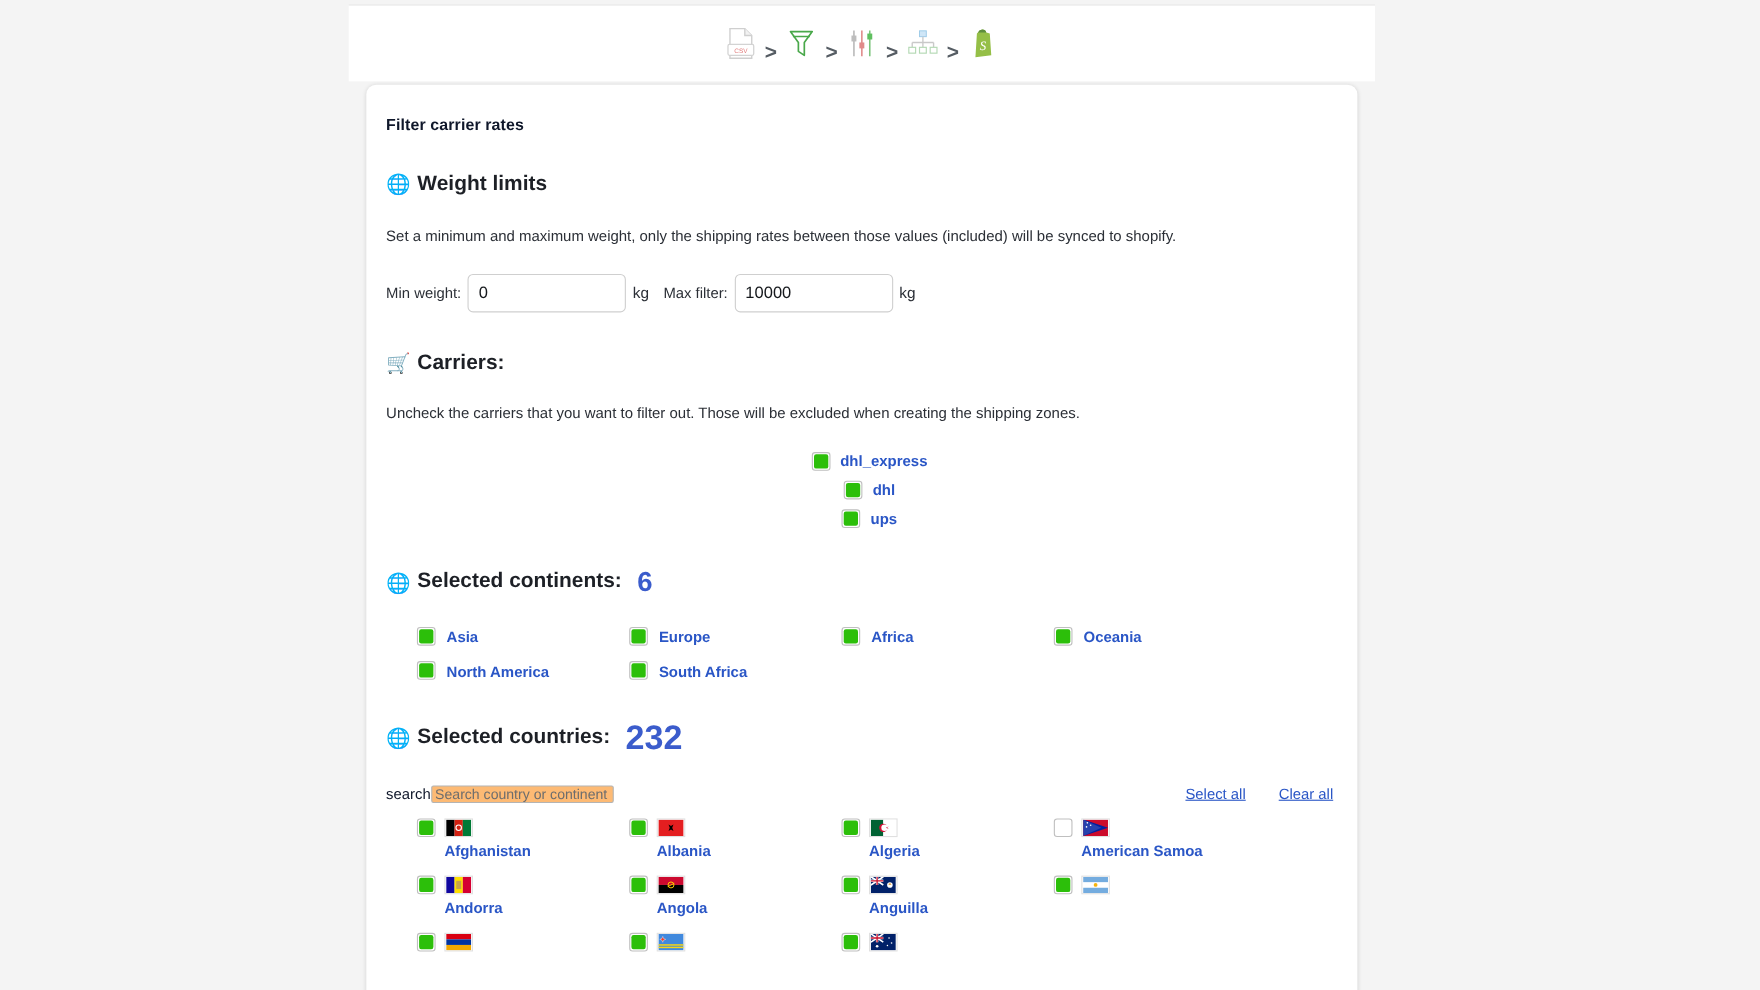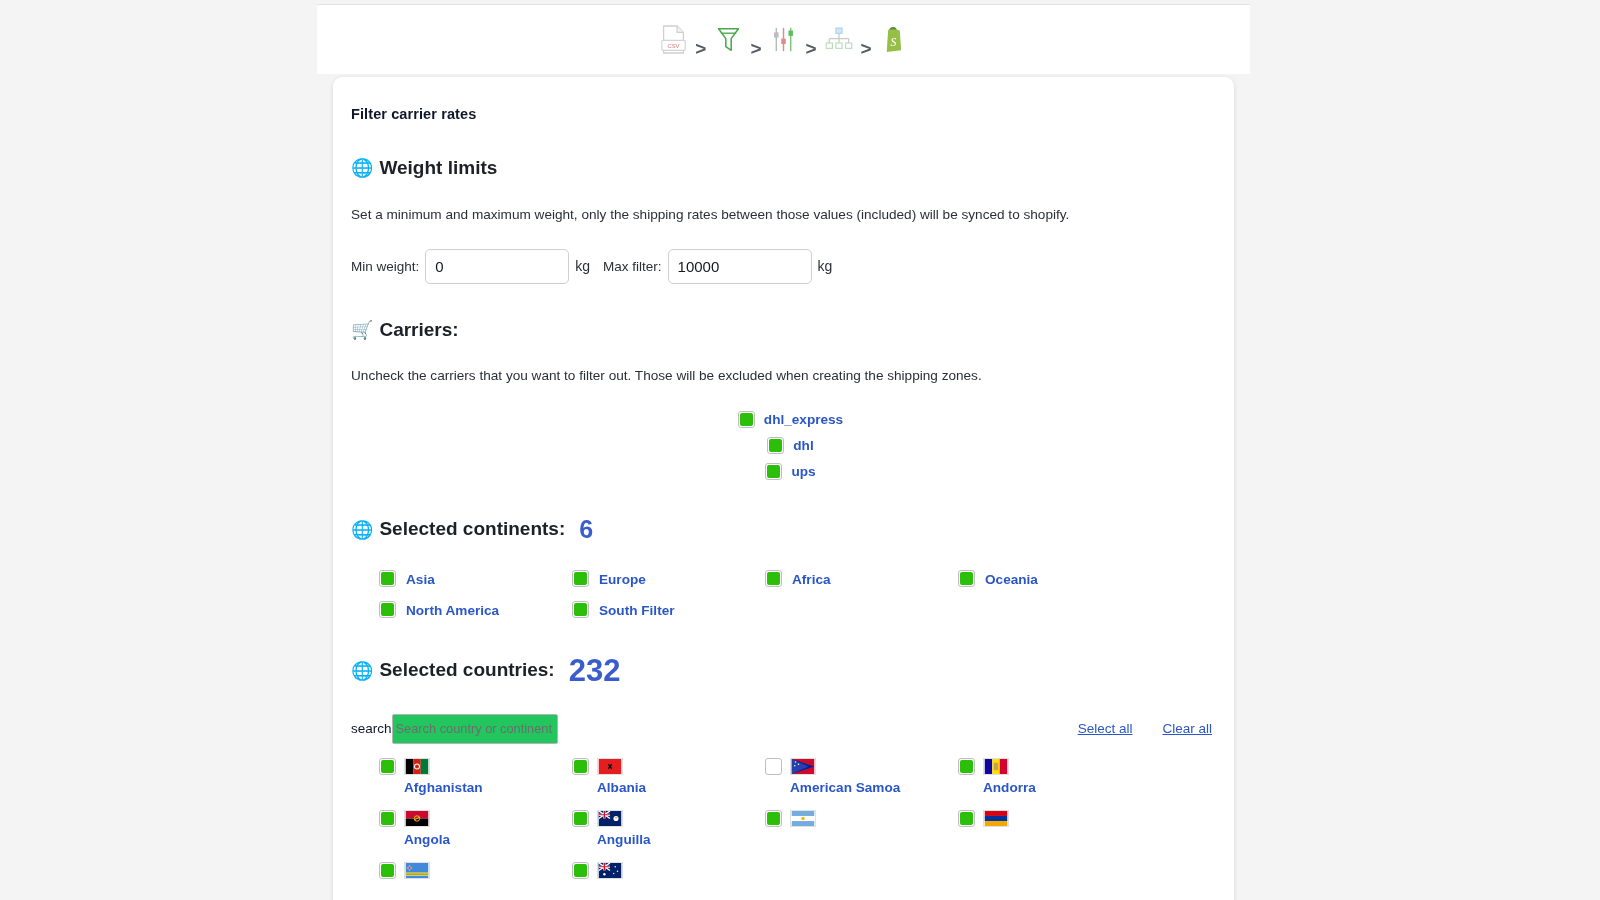--- a/index.html
+++ b/index.html
@@ -156,28 +156,28 @@
 
   
   .search-row {
     display: flex;
     align-items: center;
     margin-top: 26px;
     position: relative;
   }
   .search-label { font-size: 13.5px; color: #0f172a; }
   .search-input {
-    width: 166px; height: 30px;
+    width: 166px; height: 16px;
     border: 1px solid #b4b4b4;
     border-radius: 2px;
     font-size: 12.8px;
     padding: 0 3px;
     font-family: "Liberation Sans", sans-serif;
     color: #222;
-    background: #22c55e;
+    background: #fdba74;
     outline: none;
   }
   .search-input::placeholder { color: #6d6d6d; }
   .links { margin-left: auto; display: flex; gap: 30px; padding-right: 4px; }
   .links a {
     font-size: 13.5px;
     color: #2a56c6;
     text-decoration: underline;
     cursor: pointer;
   }
@@ -342,21 +342,21 @@
           <div class="cont-item">
             <span class="chkbox on"></span>
             <span class="nm">Oceania</span>
           </div>
           <div class="cont-item">
             <span class="chkbox on"></span>
             <span class="nm">North America</span>
           </div>
           <div class="cont-item">
             <span class="chkbox on"></span>
-            <span class="nm">South Filter</span>
+            <span class="nm">South Africa</span>
           </div>
         </div>
       </div>
 
       <div class="section">
         <h2 class="sec-head">
           <span class="sec-emoji">🌐</span>
           <span>Selected countries:</span>
           <span class="count big2">232</span>
         </h2>
@@ -394,20 +394,35 @@
               <span class="flag">
                 <svg viewBox="0 0 30 20">
                     <rect width="30" height="20" fill="#e41e20"></rect>
                     <path d="M12 6 l3 2 l3 -2 l-1.5 4 l1.5 4 l-3 -2 l-3 2 l1.5 -4 z" fill="#000"></path>
                   </svg>
               </span>
             </div>
             <span class="nm">Albania</span>
           </div>
 
+          <div class="country">
+            <div class="top">
+              <span class="chkbox on"></span>
+              <span class="flag">
+                <svg viewBox="0 0 30 20">
+                    <rect width="15" height="20" fill="#006233"></rect>
+                    <rect x="15" width="15" height="20" fill="#fff"></rect>
+                    <circle cx="15" cy="10" r="5" fill="#d21034"></circle>
+                    <circle cx="16.6" cy="10" r="4" fill="#fff"></circle>
+                    <path d="M18 10 l4 -1.6 l-2.4 1.6 l2.4 1.6 z" fill="#d21034"></path>
+                  </svg>
+              </span>
+            </div>
+            <span class="nm">Algeria</span>
+          </div>
 
           <div class="country">
             <div class="top">
               <span class="chkbox"></span>
               <span class="flag">
                 <svg viewBox="0 0 30 20">
                     <rect width="30" height="20" fill="#cc0b2b"></rect>
                     <path d="M0 0 L30 10 L0 20 z" fill="#00209f"></path>
                     <path d="M0 0 L22 10 L0 20 z" fill="#fff" opacity=".15"></path>
                     <circle cx="5" cy="4" r="1" fill="#fff"></circle>

